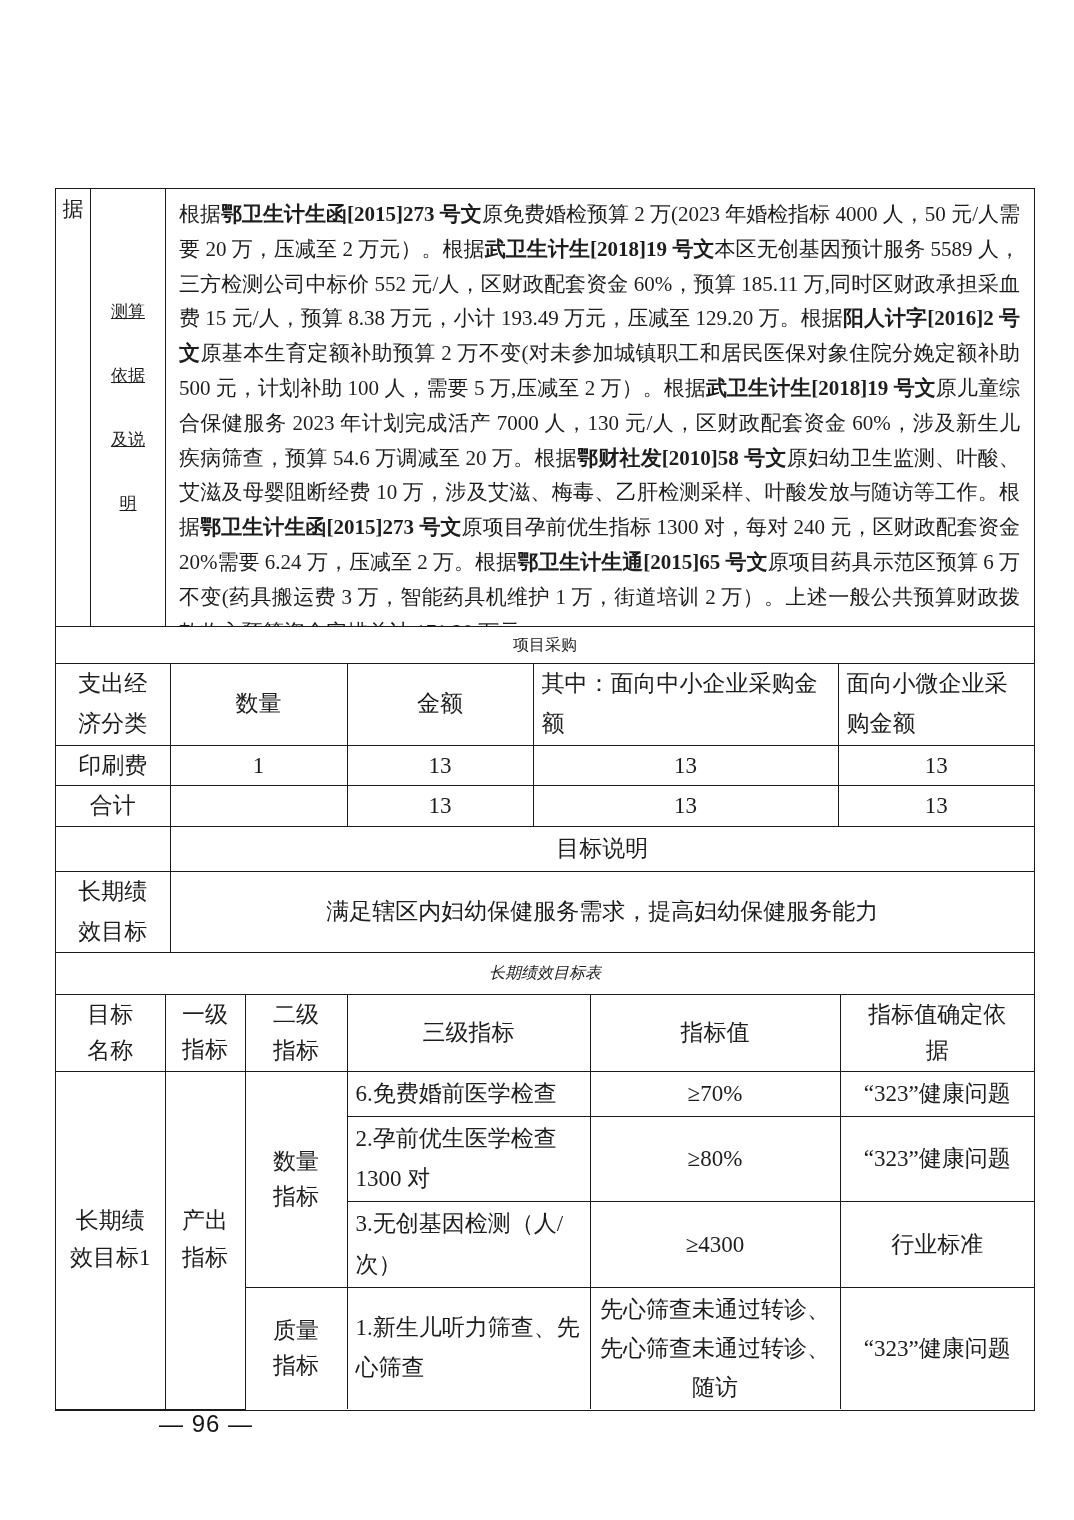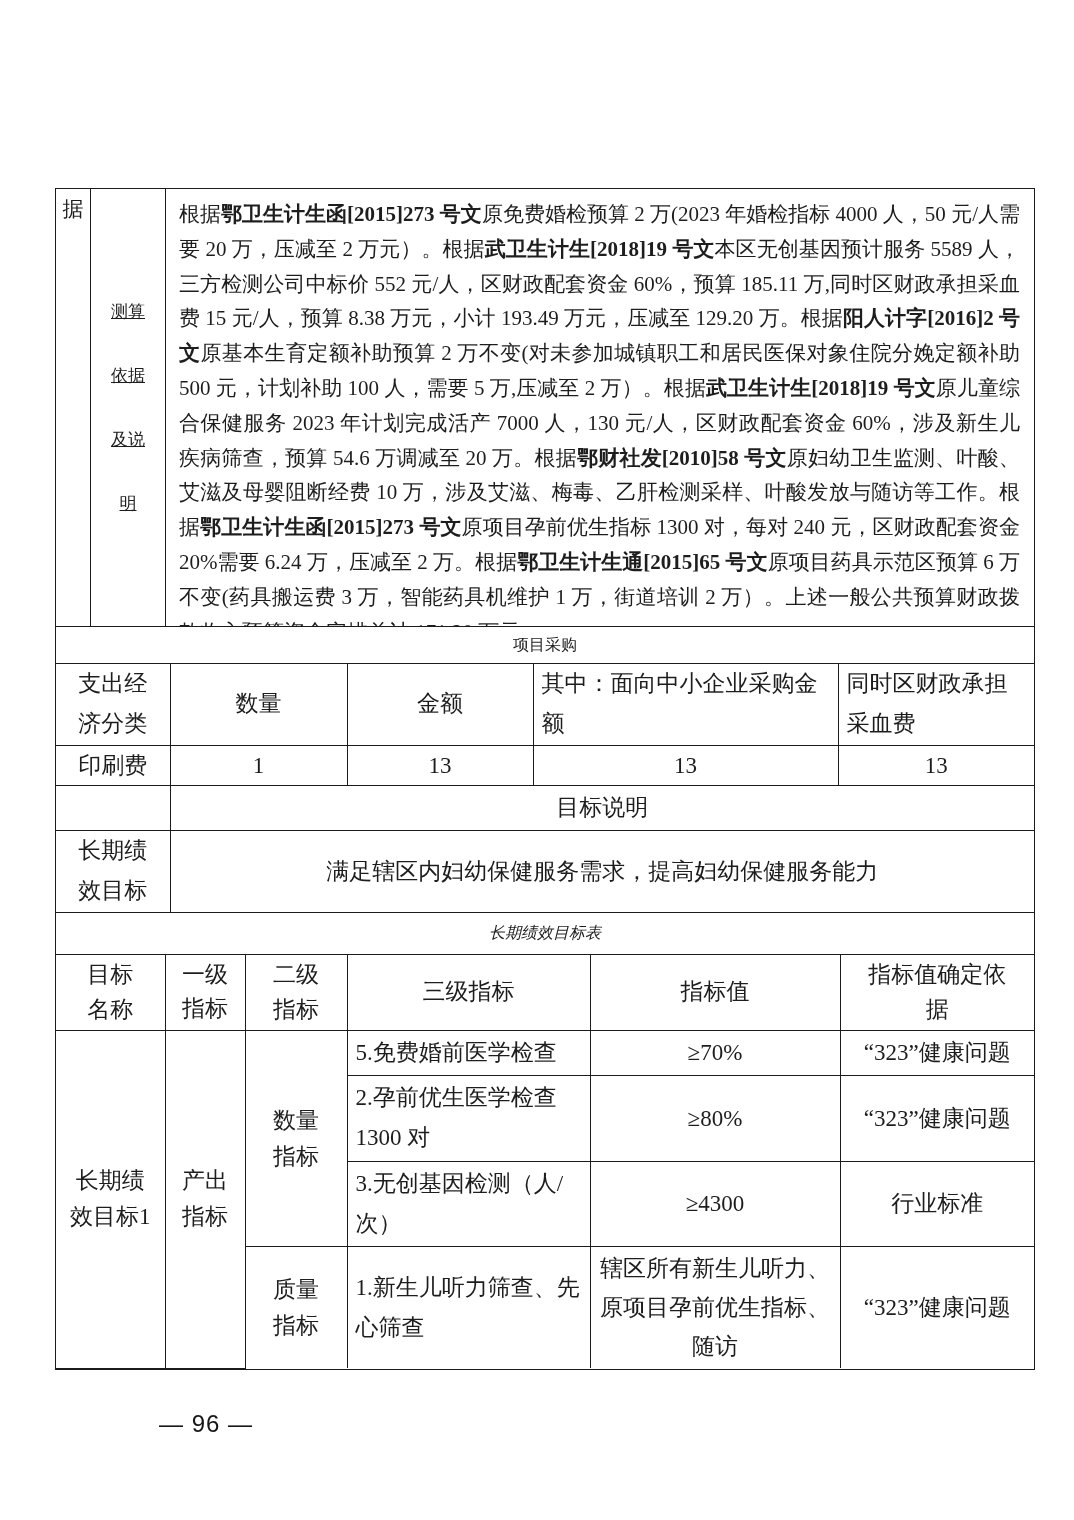--- a/index.html
+++ b/index.html
@@ -114,25 +114,32 @@
         <col style="width:186px">
       <col style="width:305px">
         <col style="width:196px">
     </colgroup>
     <tbody>
         <tr class="hrow">
       <th class="narrow">支出经济分类</th>
       <th>数量</th>
       <th>金额</th>
       <th class="leftal">其中：面向中小企业采购金额</th>
-      <th class="leftal">同时区财政承担采血费</th>
+      <th class="leftal">面向小微企业采购金额</th>
     </tr>
     <tr class="d1">
       <td>印刷费</td>
       <td>1</td>
+      <td>13</td>
+      <td>13</td>
+      <td>13</td>
+    </tr>
+    <tr class="d2">
+      <td>合计</td>
+      <td></td>
       <td>13</td>
       <td>13</td>
       <td>13</td>
     </tr>
     <tr class="ghead">
       <td></td>
       <td colspan="4">目标说明</td>
     </tr>
     <tr class="g1">
       <td class="lbl">长期绩效目标</td>
@@ -158,38 +165,38 @@
       <th class="narrow">一级指标</th>
       <th>二级指标</th>
       <th>三级指标</th>
       <th>指标值</th>
       <th>指标值确定依据</th>
     </tr>
     <tr class="r1">
       <td class="gname" rowspan="4">长期绩效目标1</td>
       <td class="lvl1" rowspan="4">产出指标</td>
       <td rowspan="3">数量指标</td>
-      <td class="ind">5.免费婚前医学检查</td>
+      <td class="ind">6.免费婚前医学检查</td>
       <td>≥70%</td>
       <td>“323”健康问题</td>
     </tr>
     <tr class="r2">
       <td class="ind">2.孕前优生医学检查 1300 对</td>
       <td>≥80%</td>
       <td>“323”健康问题</td>
     </tr>
     <tr class="r3">
       <td class="ind">3.无创基因检测（人/次）</td>
       <td>≥4300</td>
       <td>行业标准</td>
     </tr>
     <tr class="r4">
       <td>质量指标</td>
       <td class="ind">1.新生儿听力筛查、先心筛查</td>
-      <td class="valwrap">辖区所有新生儿听力、原项目孕前优生指标、随访</td>
+      <td class="valwrap">先心筛查未通过转诊、先心筛查未通过转诊、随访</td>
       <td>“323”健康问题</td>
     </tr>
   </tbody>
     </table>
 
 </div>
 
 <div class="pagenum">— 96 —</div>
 
 </body></html>

